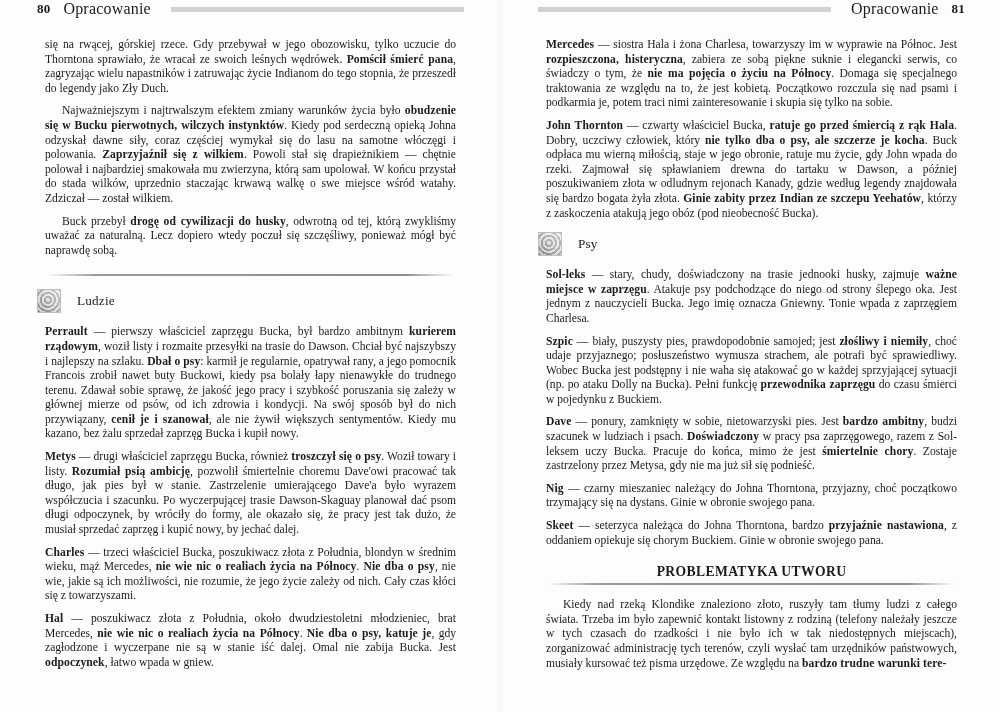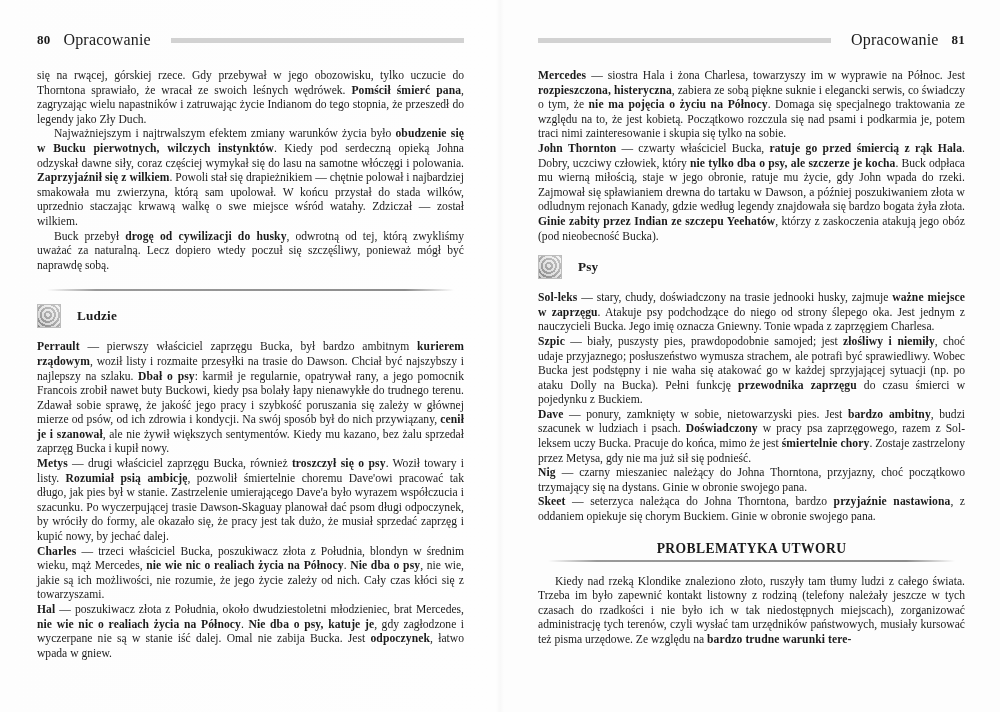--- a/index.html
+++ b/index.html
@@ -3,47 +3,47 @@
 <meta charset="utf-8">
 <style>
   html,body{margin:0;padding:0;}
   body{
     width:1000px;height:712px;background:#fdfdfd;
     font-family:"Liberation Serif","DejaVu Serif",serif;
     color:#1b1b1b;overflow:hidden;position:relative;
   }
   .spread{position:absolute;inset:0;background:
     linear-gradient(90deg,#fdfdfd 0,#fefefe 49.6%,#f8f8f8 50%,#fdfdfd 50.4%,#fdfdfd 100%);}
-  .page{position:absolute;top:32px;width:427px;}
+  .page{position:absolute;top:1px;width:427px;}
   .page-left{left:37px;}
   .page-right{left:538px;}
   .page-header{display:flex;align-items:center;height:16px;margin-bottom:21px;
     font-size:12.5px;letter-spacing:0.2px;}
   .page-num{font-weight:bold;font-size:13px;}
   .running-title{font-size:16px;}
   .page-header-left .page-num{margin-right:13px;}
   .page-header-left .running-title{margin-right:20px;}
   .page-header-right .running-title{margin-left:20px;margin-right:13px;}
   .header-rule{flex:1;height:5px;background:#d2d2d2;}
   .page-body{font-size:11.6px;line-height:14.6px;text-align:justify;}
-  .para{margin:0;}
+  .para{margin:8px;}
   .para.indent{text-indent:17px;}
   .para b{letter-spacing:0.1px;}
   .section-heading-wrap{margin:16px 0 13px;}
   .section-heading{text-align:center;font-weight:bold;font-size:13.6px;
     letter-spacing:0.4px;line-height:16px;}
   .heading-rule{height:2px;margin:3px 10px 0;
     background:linear-gradient(90deg,rgba(150,150,150,0) 0%,#9a9a9a 12%,#8d8d8d 88%,rgba(150,150,150,0) 100%);}
   .subheading{display:flex;align-items:center;margin:11px 0 12px;}
   .ornament{width:24px;height:24px;flex:0 0 24px;margin-right:16px;
     border:1px solid #bdbdbd;box-sizing:border-box;
     background:
       repeating-radial-gradient(circle at 45% 45%,rgba(255,255,255,0.55) 0 2px,rgba(110,110,110,0.28) 2px 4px),
       linear-gradient(45deg,#8f8f8f 0%,#c9c9c9 55%,#ececec 100%);}
-  .subheading-label{font-weight:bold;font-size:13.2px;letter-spacing:0.2px;}
+  .subheading-label{font-weight:normal;font-size:13.2px;letter-spacing:0.2px;}
 </style>
 </head>
 <body>
 
 <div class="spread">
 
   <div class="page page-left">
     <div class="page-header page-header-left">
       <span class="page-num">80</span>
       <span class="running-title">Opracowanie</span>

